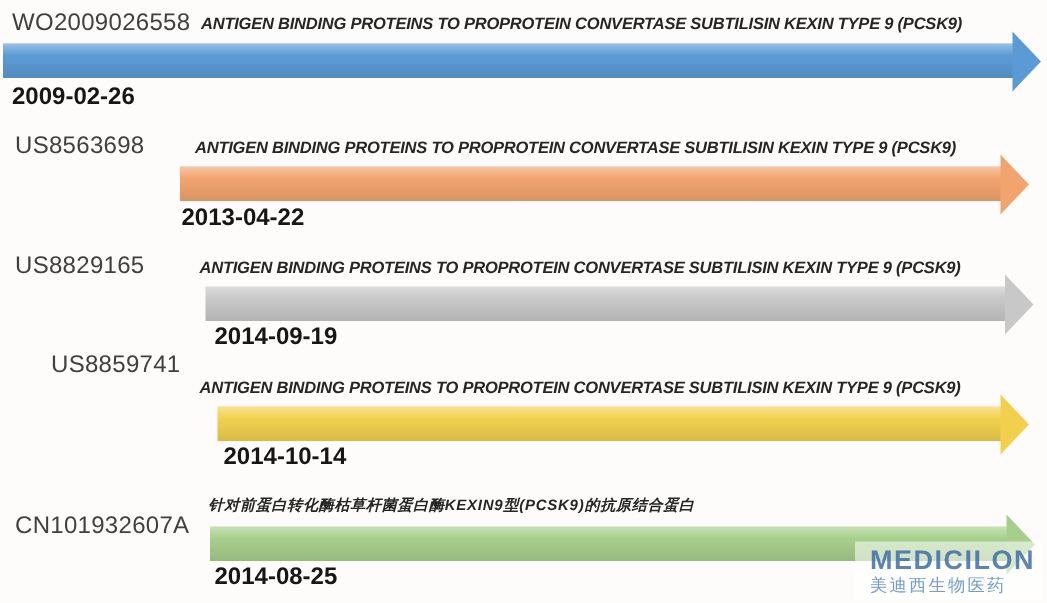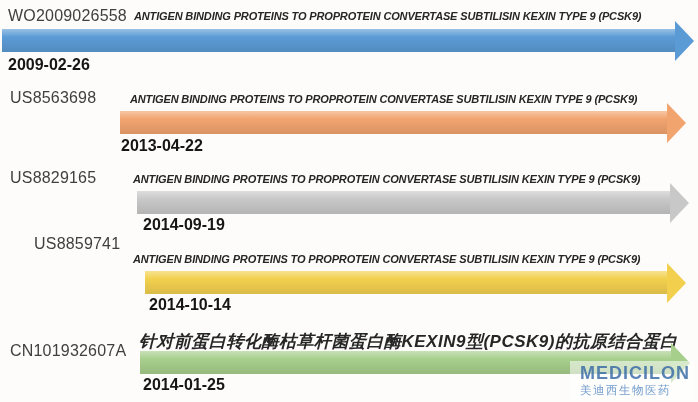--- a/index.html
+++ b/index.html
@@ -23,21 +23,21 @@
   .title {
     position:absolute;
     font-style:italic;
     font-weight:bold;
     font-size:11px;
     color:#262626;
     letter-spacing:-0.15px;
     white-space:nowrap;
   }
   .title-cn {
-    font-size:17px;
+    font-size:10px;
     letter-spacing:0.5px;
   }
   .date {
     position:absolute;
     font-weight:bold;
     font-size:16px;
     color:#161616;
     white-space:nowrap;
   }
   .arrow { position:absolute; height:23px; }
@@ -137,20 +137,20 @@
     <div class="head"></div>
   </div>
   <span class="date d3">2014-10-14</span>
 
   <span class="patent p4">CN101932607A</span>
   <span class="title t4 title-cn">针对前蛋白转化酶枯草杆菌蛋白酶KEXIN9型(PCSK9)的抗原结合蛋白</span>
   <div class="arrow a4" style="--arrow: #a7cf8c;">
     <div class="shaft"></div>
     <div class="head"></div>
   </div>
-  <span class="date d4">2014-01-25</span>
+  <span class="date d4">2014-08-25</span>
 
   <div class="watermark">
     <div class="brand">MEDICILON</div>
     <div class="brand-cn">美迪西生物医药</div>
   </div>
 
 </div>
 
 </body></html>

